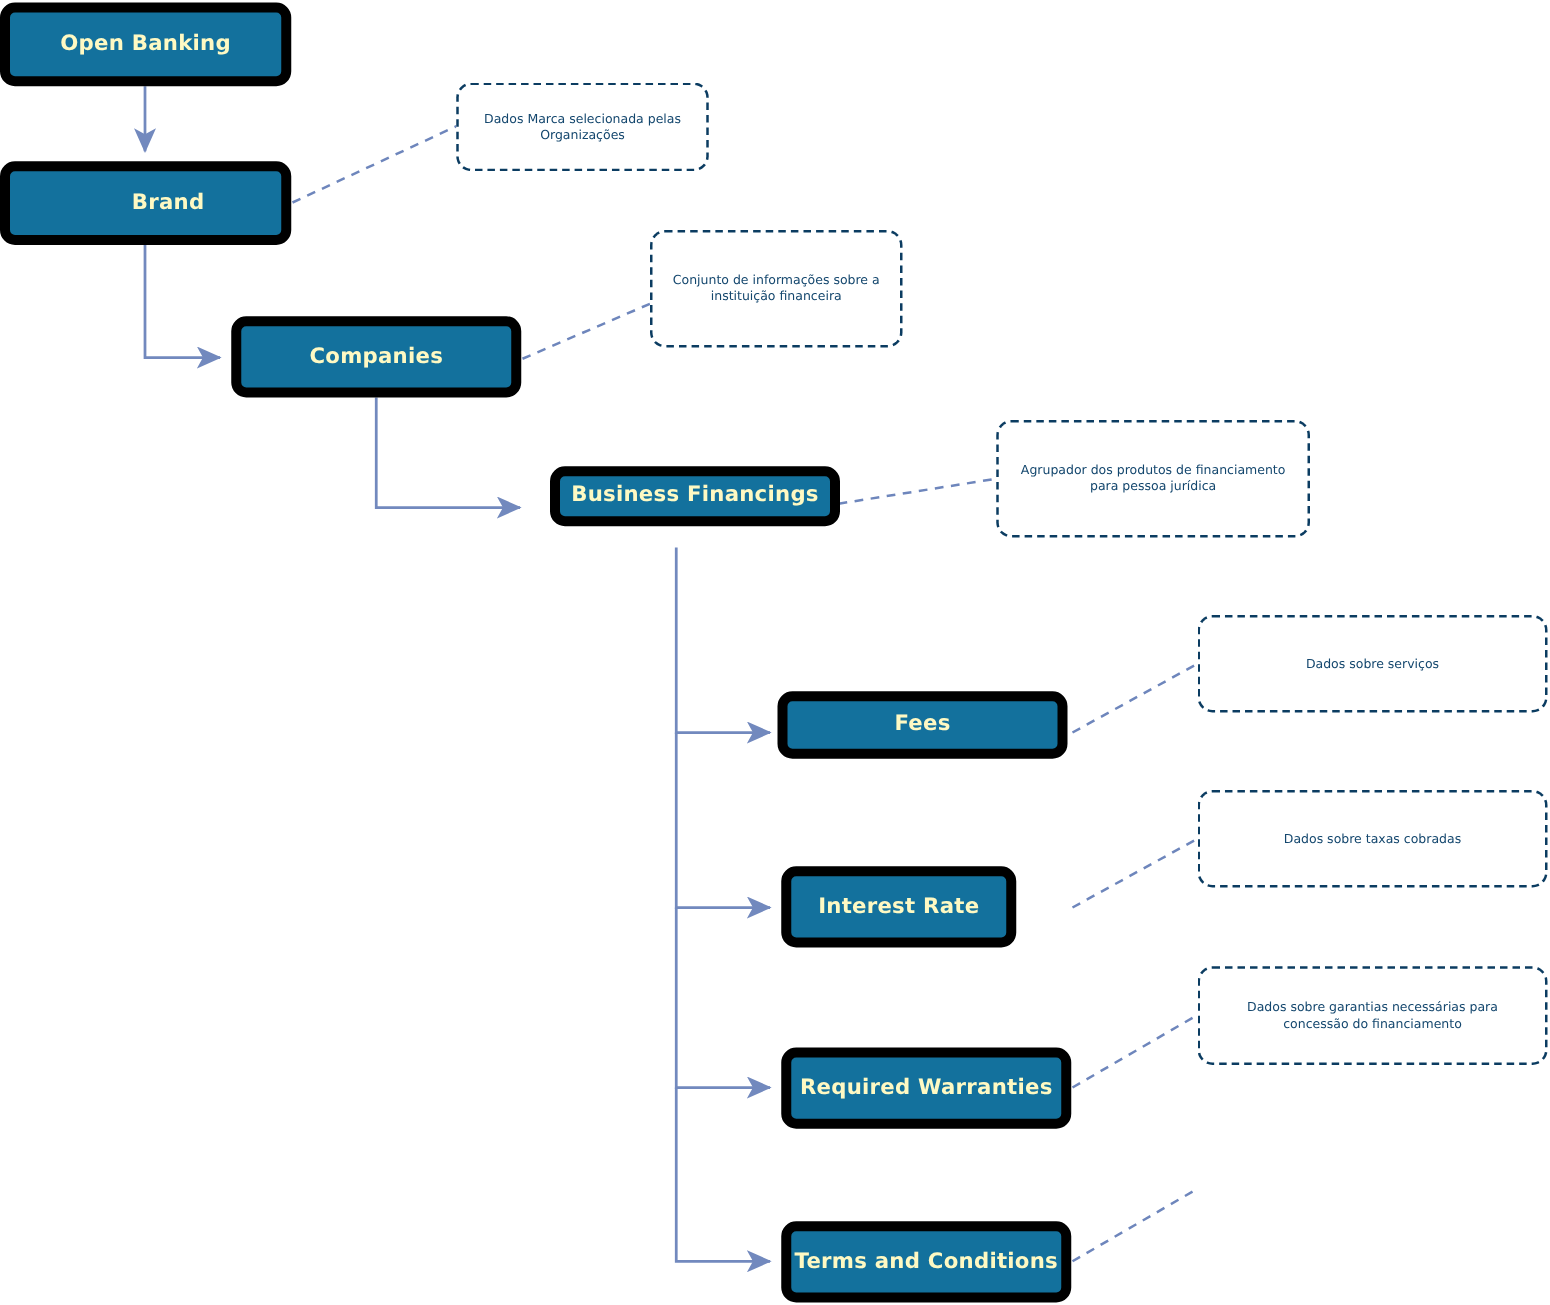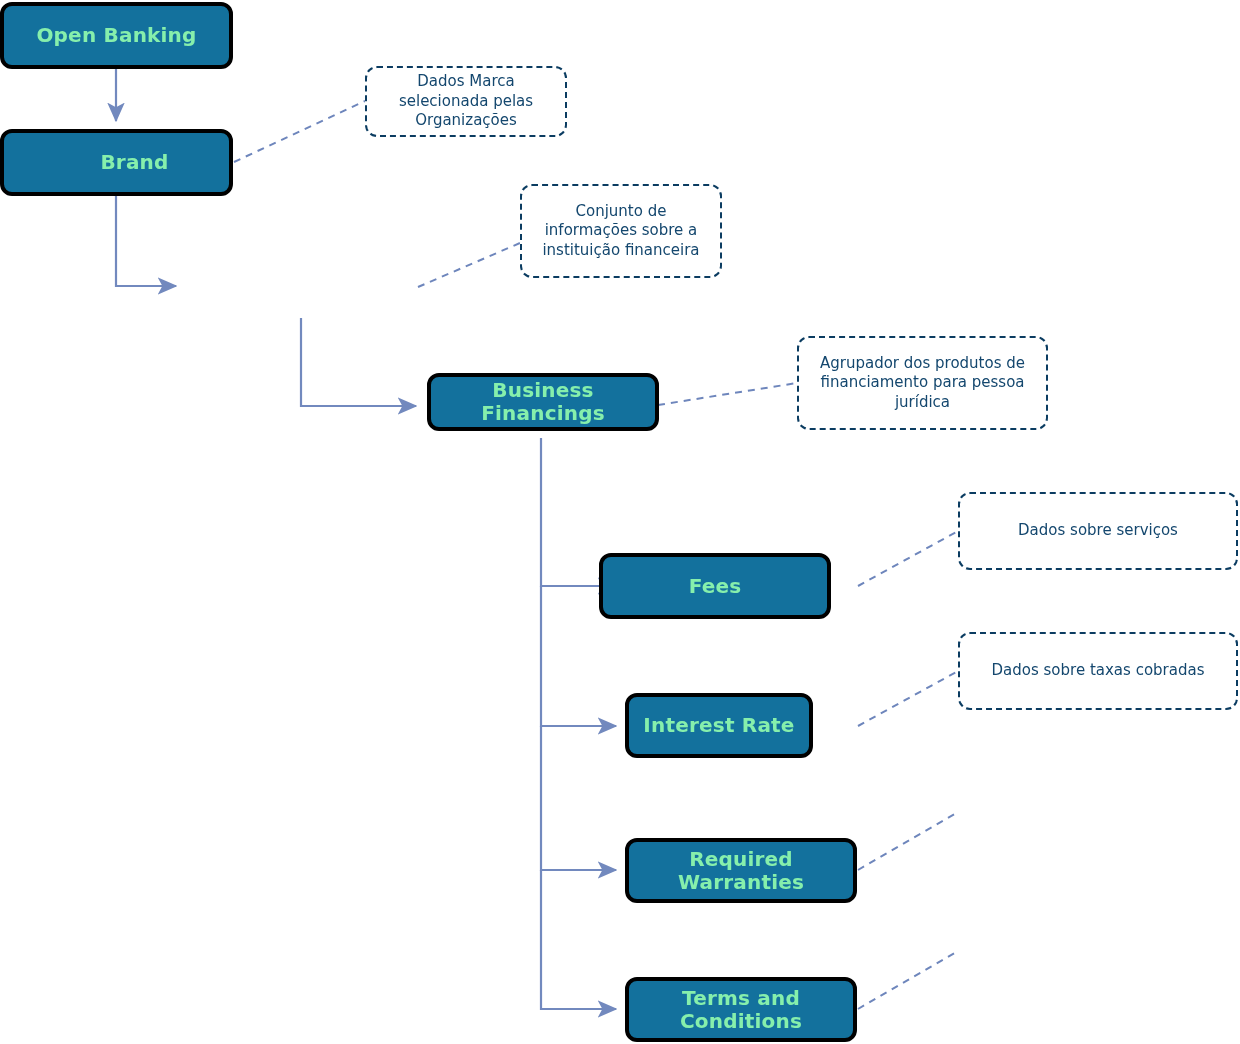--- a/index.html
+++ b/index.html
@@ -22,44 +22,44 @@
     left: 0;
     top: 0;
     width: 1240px;
     height: 1044px;
     pointer-events: none;
   }
   .node {
     position: absolute;
     box-sizing: border-box;
     background: #13719D;
-    border: 4px solid #000000;
+    border: 8px solid #000000;
     border-radius: 12px;
     display: flex;
     align-items: center;
     justify-content: center;
-    color: #86efac;
-    font-size: 20px;
+    color: #fef9c3;
+    font-size: 17px;
     font-weight: bold;
     letter-spacing: 0.2px;
     text-align: center;
     line-height: 1.15;
     z-index: 3;
   }
   .note {
     position: absolute;
     box-sizing: border-box;
     background: #ffffff;
     border: 2px dashed #0B3C61;
     border-radius: 12px;
     display: flex;
     align-items: center;
     justify-content: center;
     color: #14476E;
-    font-size: 15px;
+    font-size: 10px;
     font-weight: normal;
     text-align: center;
     line-height: 1.3;
     padding: 4px 10px;
     z-index: 2;
   }
 </style>
 </head>
 <body>
 
@@ -119,24 +119,27 @@
       <path d="M858,1009 L958,951" stroke="#6E86BC" stroke-width="2" fill="none" stroke-dasharray="7,6"></path>
     </g>
   </svg>
 
   <div class="node" id="n0" style="left: 0px; top: 2px; width: 233px; height: 67px;">
     <span>Open Banking</span>
   </div>
   <div class="node" id="n1" style="left: 0px; top: 129px; width: 233px; height: 67px; padding-left: 36px;">
     <span>Brand</span>
   </div>
-  <div class="node" id="n3" style="left: 427px; top: 373px; width: 232px; height: 58px;">
+  <div class="node" id="n2" style="left: 185px; top: 253px; width: 232px; height: 65px;">
+    <span>Companies</span>
+  </div>
+  <div class="node" id="n3" style="left: 440px; top: 373px; width: 232px; height: 48px;">
     <span>Business Financings</span>
   </div>
-  <div class="node" id="n4" style="left: 599px; top: 553px; width: 232px; height: 66px;">
+  <div class="node" id="n4" style="left: 622px; top: 553px; width: 232px; height: 54px;">
     <span>Fees</span>
   </div>
   <div class="node" id="n5" style="left: 625px; top: 693px; width: 188px; height: 65px;">
     <span>Interest Rate</span>
   </div>
   <div class="node" id="n6" style="left: 625px; top: 838px; width: 232px; height: 65px;">
     <span>Required Warranties</span>
   </div>
   <div class="node" id="n7" style="left: 625px; top: 977px; width: 232px; height: 65px;">
     <span>Terms and Conditions</span>
@@ -150,14 +153,17 @@
   </div>
   <div class="note" id="m2" style="left: 797px; top: 336px; width: 251px; height: 94px;">
     <span>Agrupador dos produtos de financiamento para pessoa jurídica</span>
   </div>
   <div class="note" id="m3" style="left: 958px; top: 492px; width: 280px; height: 78px;">
     <span>Dados sobre serviços</span>
   </div>
   <div class="note" id="m4" style="left: 958px; top: 632px; width: 280px; height: 78px;">
     <span>Dados sobre taxas cobradas</span>
   </div>
+  <div class="note" id="m5" style="left: 958px; top: 773px; width: 280px; height: 79px;">
+    <span>Dados sobre garantias necessárias para concessão do financiamento</span>
+  </div>
 
 </div>
 
 </body></html>

